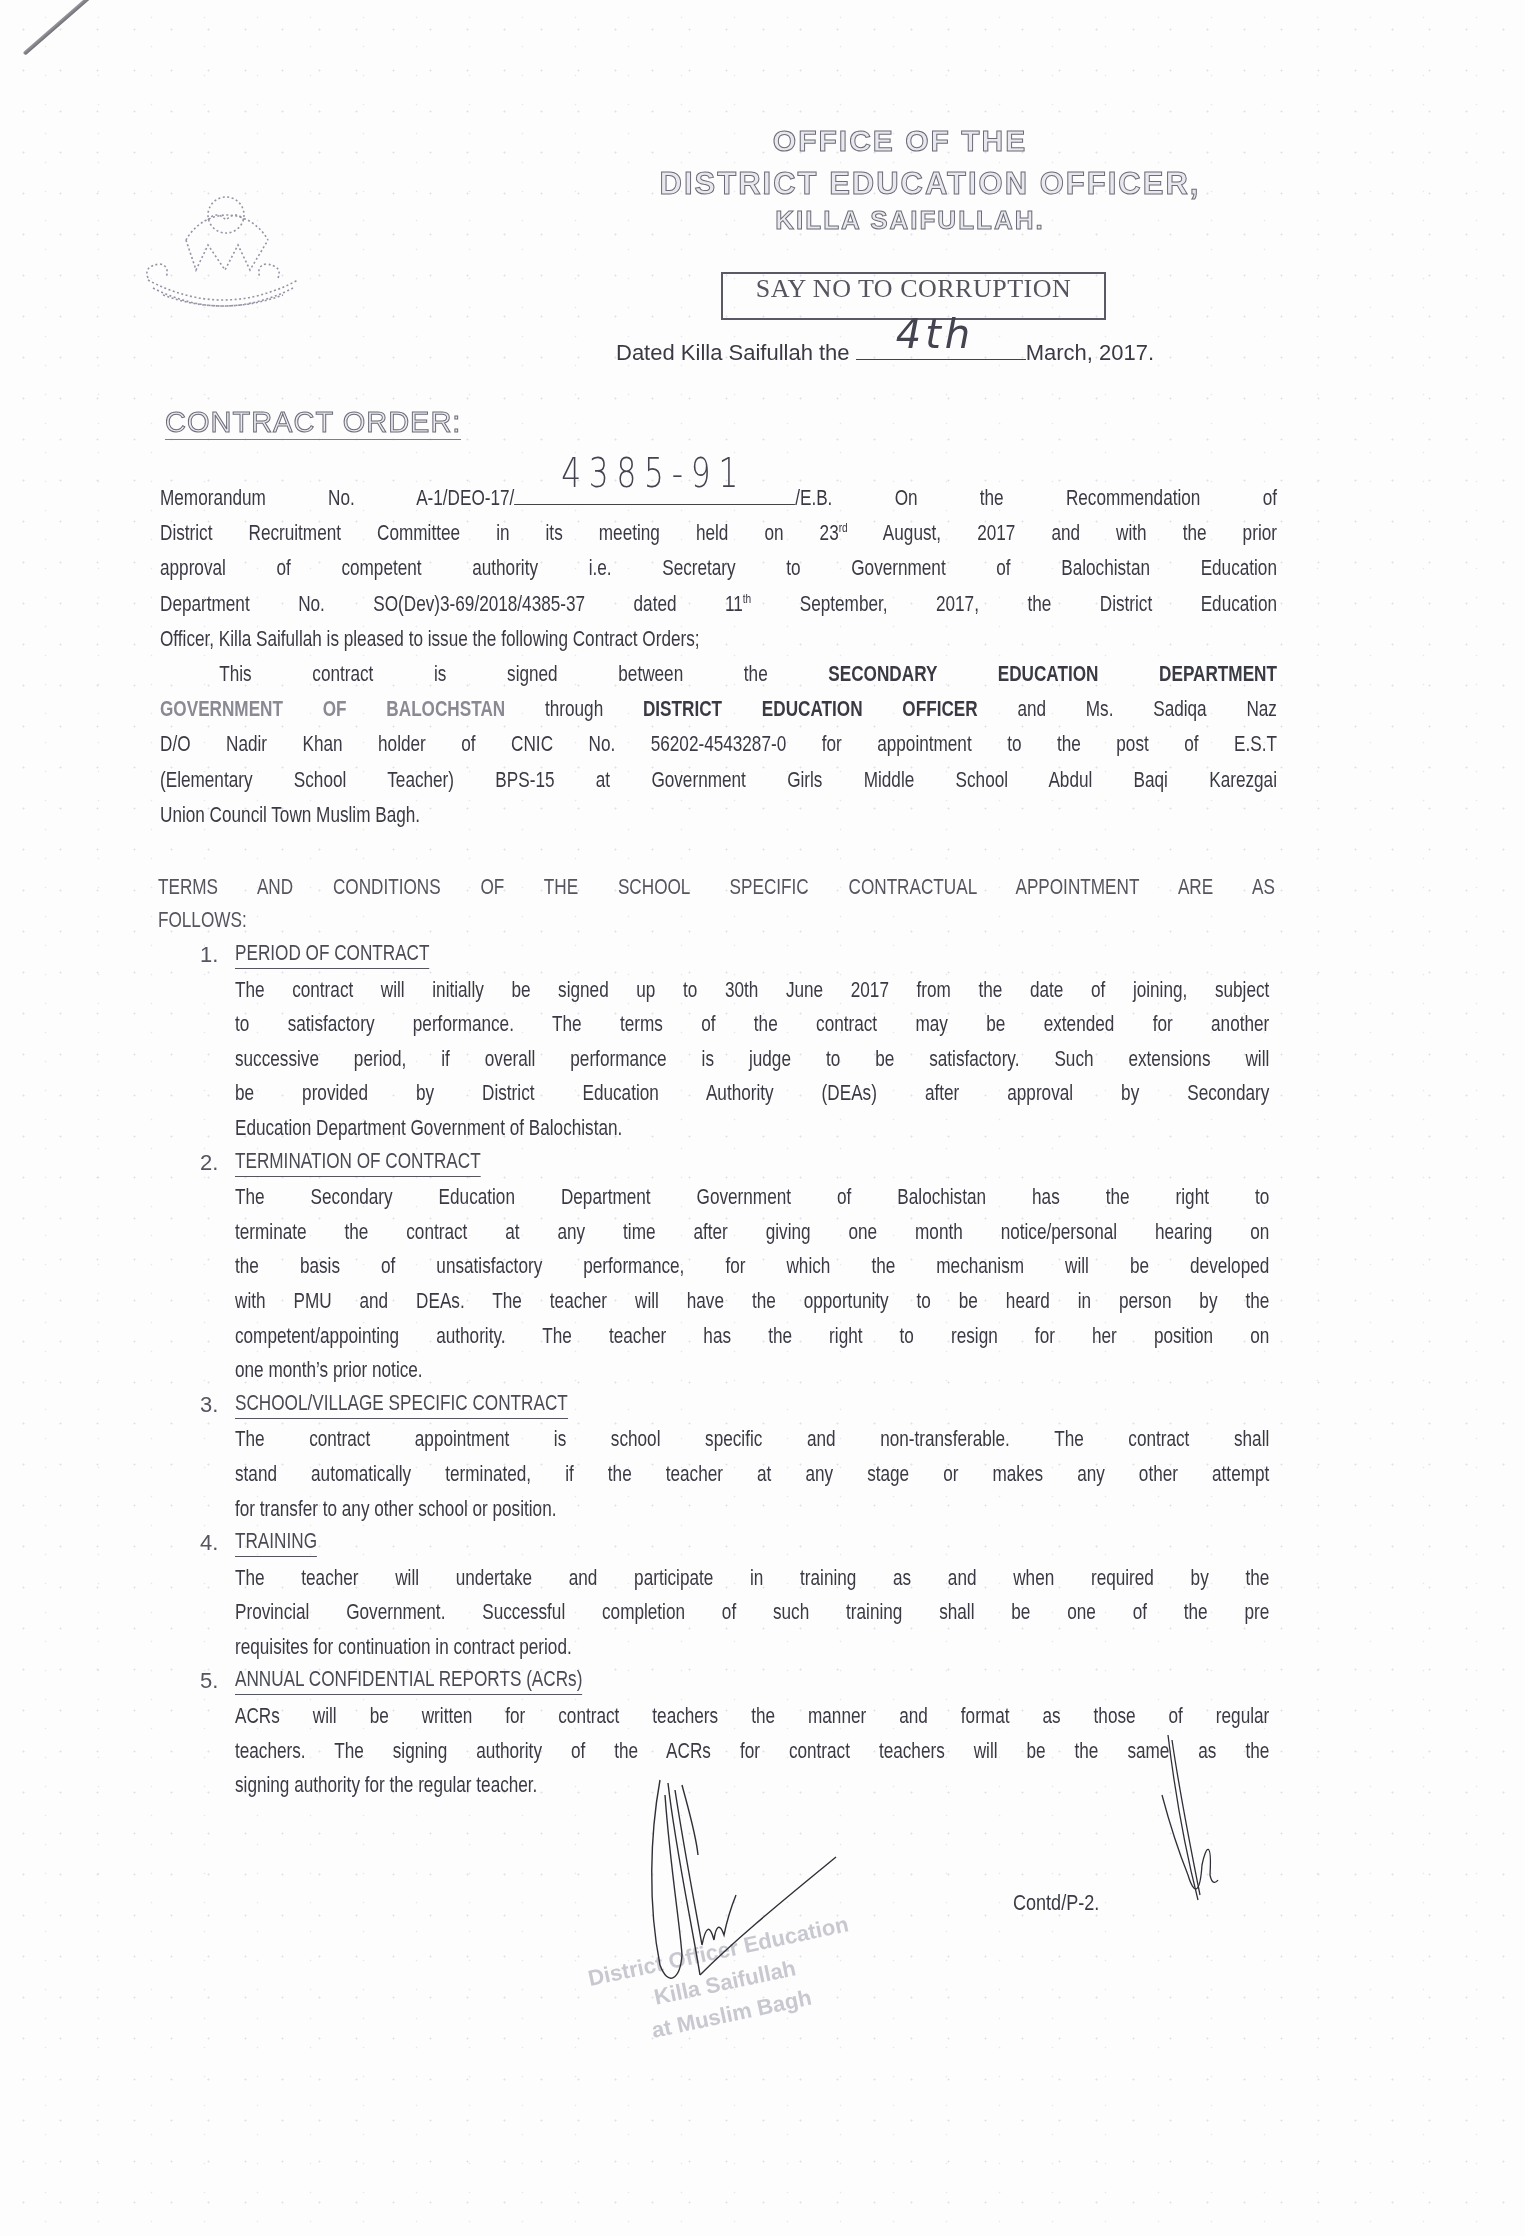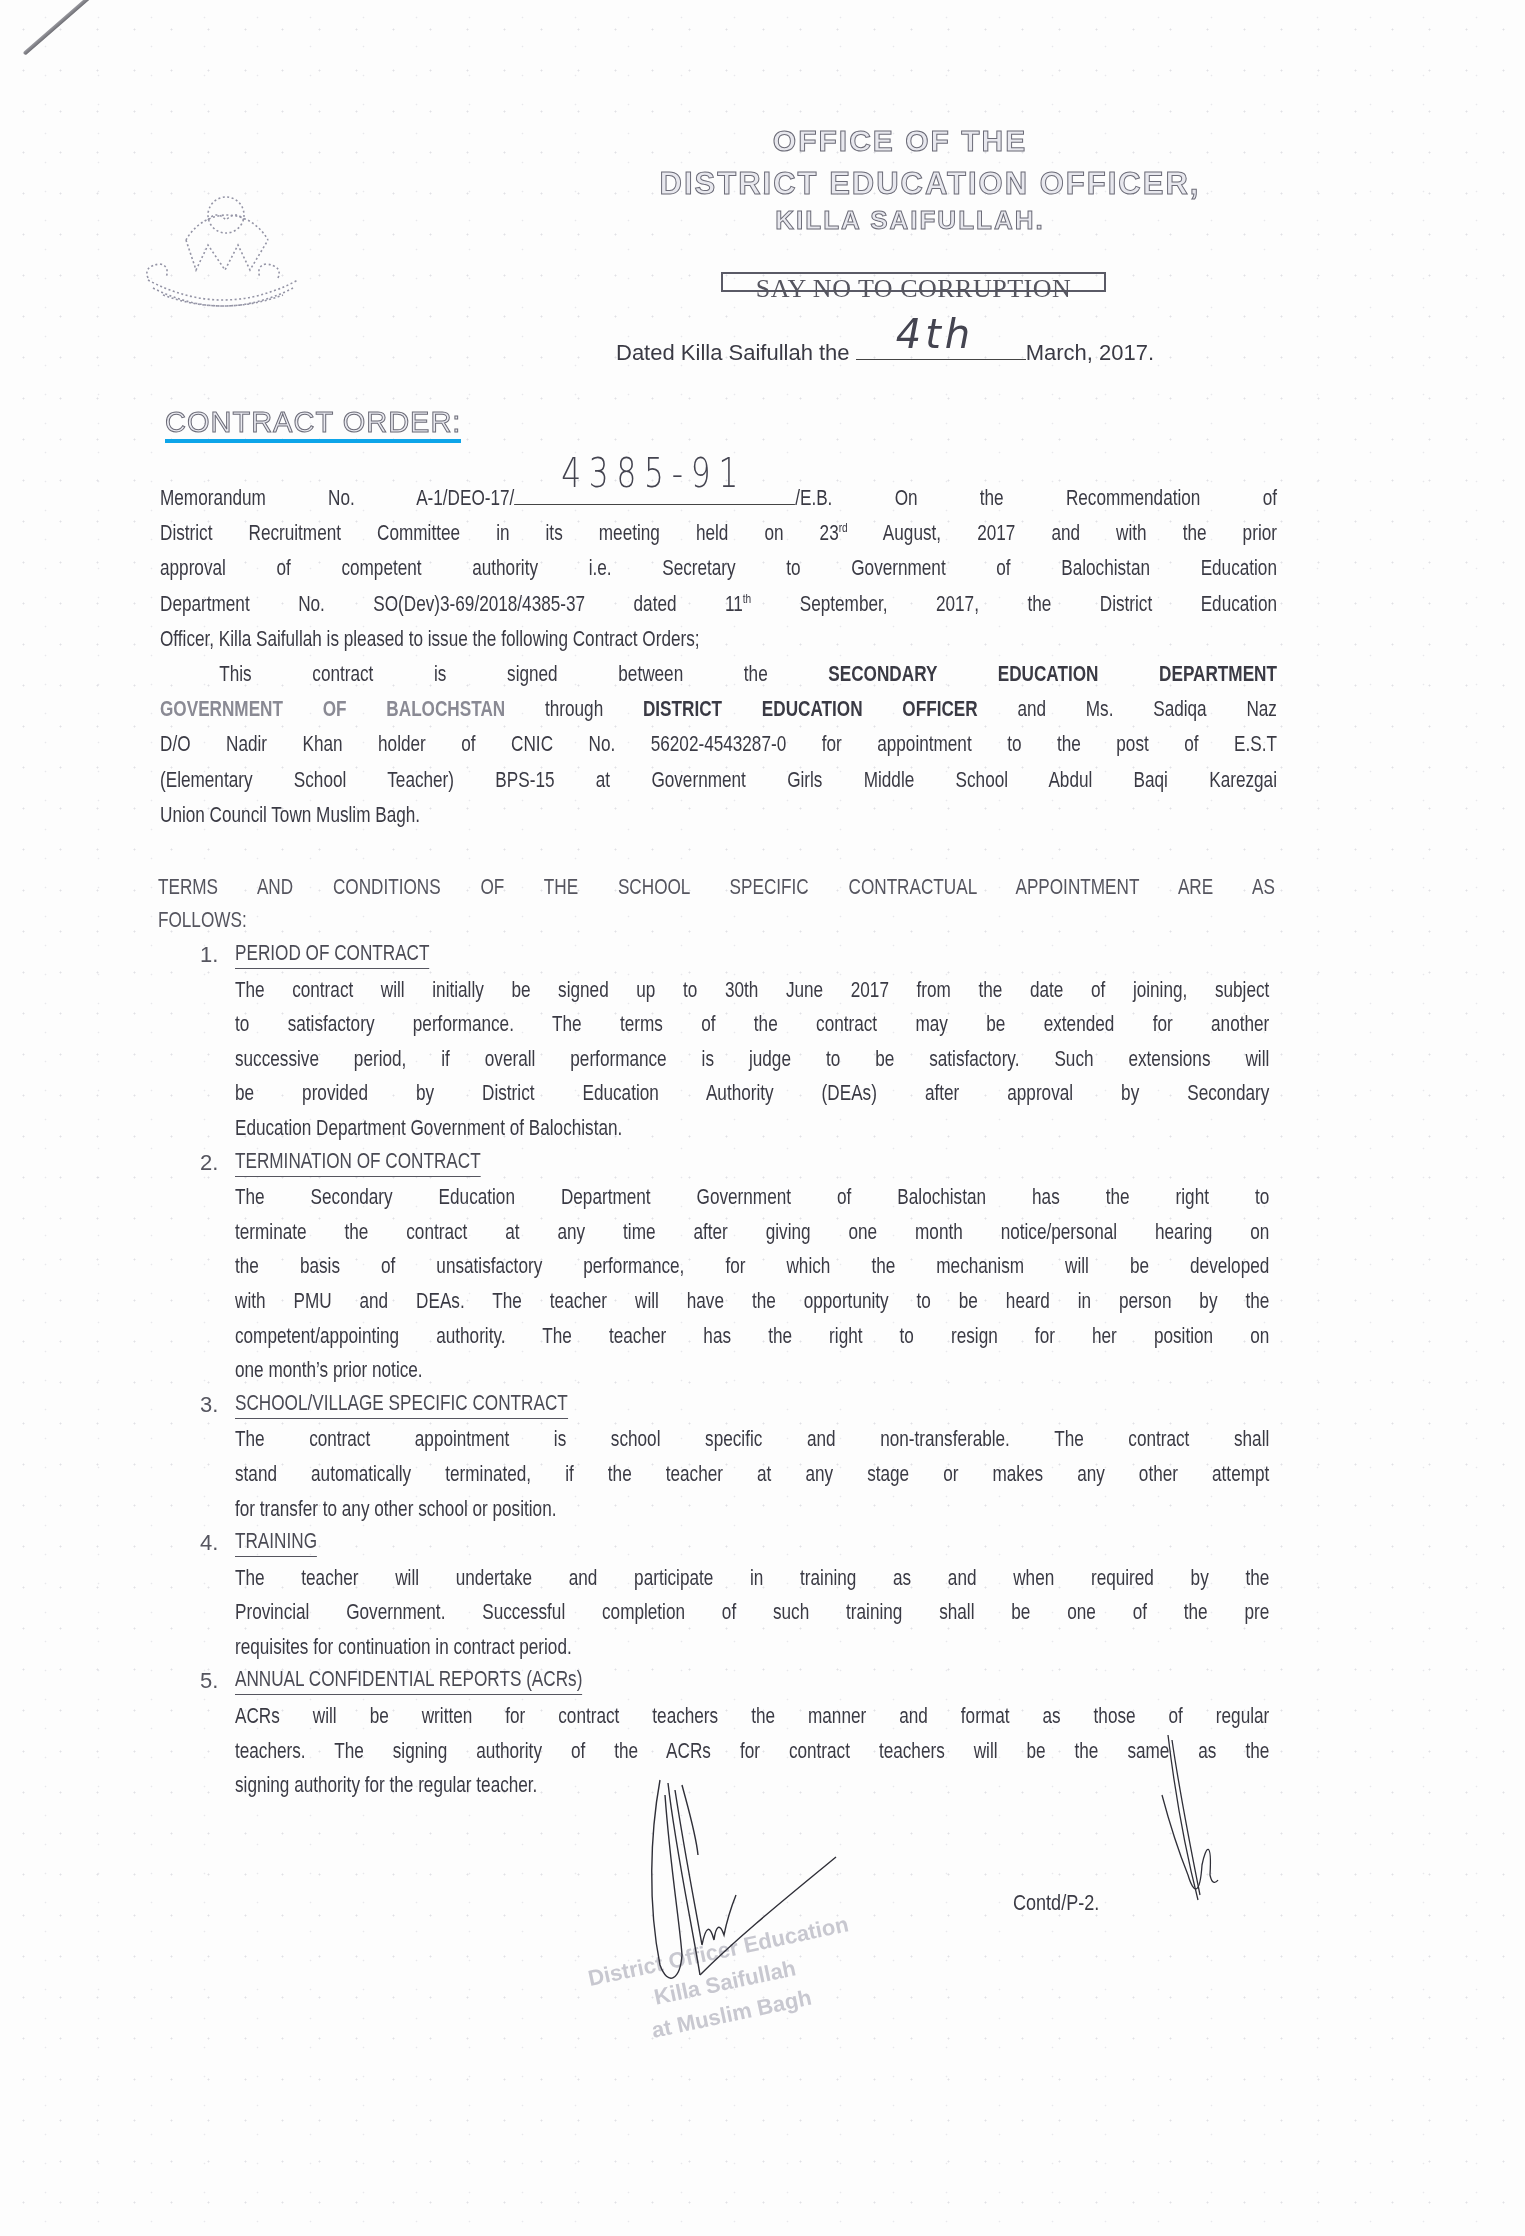--- a/index.html
+++ b/index.html
@@ -46,21 +46,21 @@
     -webkit-text-stroke: 1px #6c6c78;
     color: #e8e8ee;
     white-space: nowrap;
   }
   .hdr.l1 { top: 124px; font-size: 30px; left: 700px; width: 400px; }
   .hdr.l2 { top: 166px; font-size: 31px; left: 590px; width: 680px; }
   .hdr.l3 { top: 205px; font-size: 26px; left: 700px; width: 420px; }
   .slogan {
     position: absolute;
     left: 721px; top: 272px;
-    width: 385px; height: 20px;
+    width: 385px; height: 48px;
     border: 2px solid #5a5a66;
     box-sizing: border-box;
     font-family: "Liberation Serif", serif;
     font-size: 26px;
     line-height: 30px;
     text-align: center;
     color: #55555f;
     letter-spacing: 0.5px;
   }
   .dated {
@@ -91,21 +91,21 @@
     position: absolute; left: 40px; top: -30px;
     font-size: 40px;
   }
   .co-title {
     position: absolute;
     left: 165px; top: 405px;
     font-size: 29px;
     color: #eaeaf0;
     -webkit-text-stroke: 1px #6c6c78;
     letter-spacing: 1px;
-    border-bottom: 4px solid #0ea5e9;
+    border-bottom: 1px solid #0ea5e9;
     line-height: 34px;
     white-space: nowrap;
   }
   .para {
     position: absolute;
     left: 160px;
     width: 1117px;
   }
   .ln {
     display: block;

